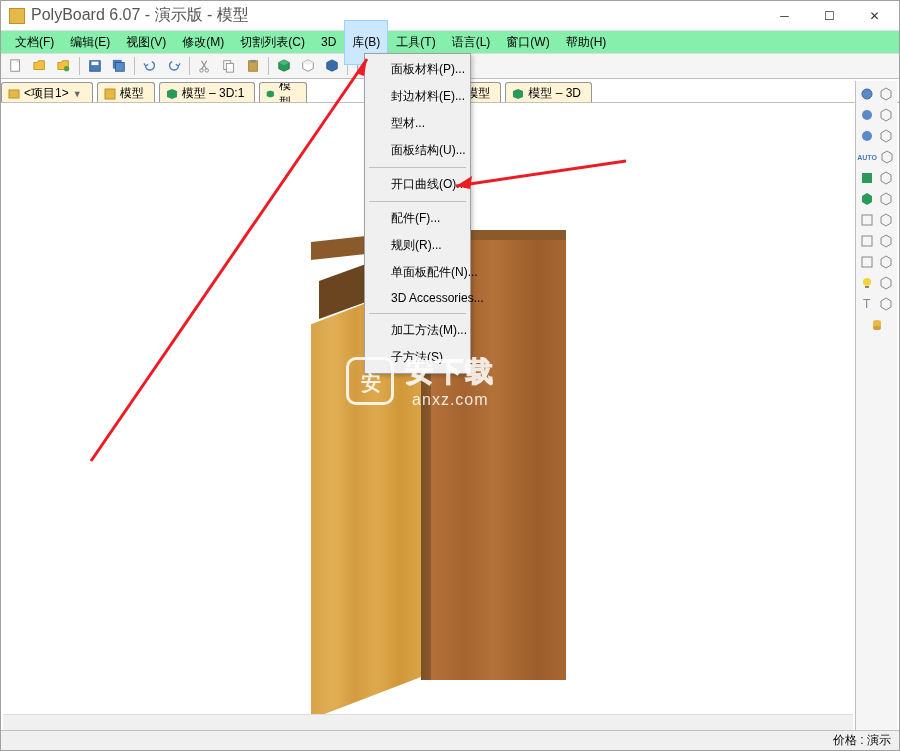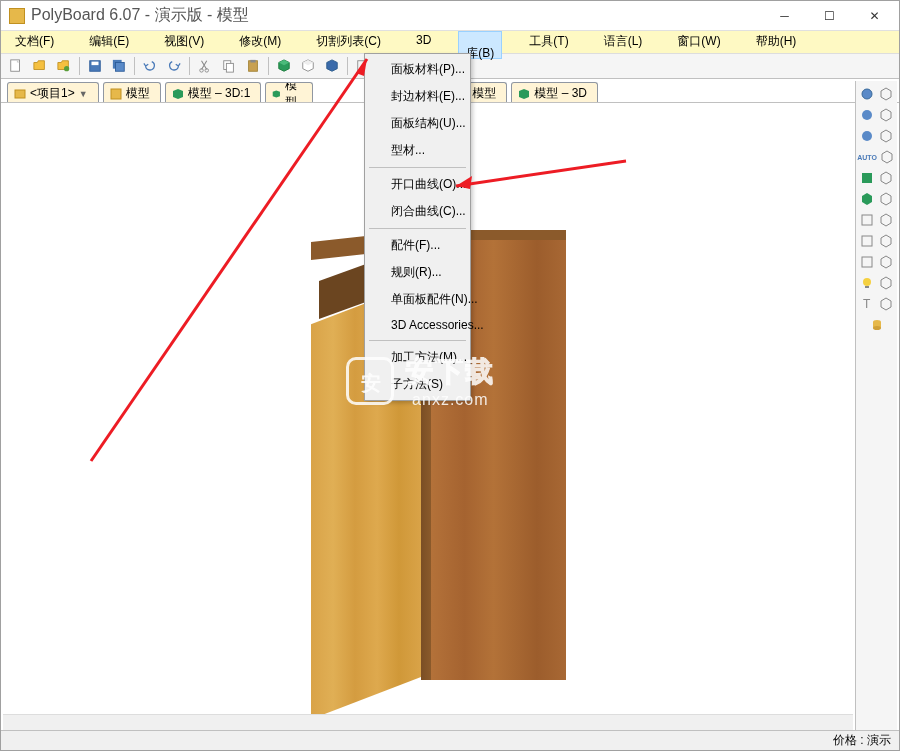--- a/index.html
+++ b/index.html
@@ -3,30 +3,30 @@
 <meta charset="utf-8">
 <style>
 * { margin: 0; padding: 0; box-sizing: border-box; font-family: "Microsoft YaHei", "SimSun", sans-serif; font-size: 12px; }
 body { width: 900px; height: 751px; background: #fff; overflow: hidden; position: relative; border: 1px solid #a0a0a0; }
 
 .titlebar { height: 30px; background: #fff; display: flex; align-items: center; padding: 0 2px; border-bottom: 1px solid #e0e0e0; }
 .titlebar .app-icon { width: 16px; height: 16px; margin: 0 6px; background: #e6b84a; border: 1px solid #c09020; }
 .titlebar .title { flex: 1; color: #555; font-size: 16px; }
 .titlebar .win-btn { width: 45px; height: 29px; display: flex; align-items: center; justify-content: center; color: #333; }
 
-.menubar { height: 22px; background: #fef9c3; display: flex; padding: 0 6px; gap: 19px; }
+.menubar { height: 22px; background: #86efac; display: flex; align-items: center; padding: 0 6px; gap: 0; }
 .menubar .menu-item { padding: 2px 8px; cursor: default; position: relative; }
 .menubar .menu-item.open { background: #cce8ff; border: 1px solid #99d1ff; padding: 13px 7px; }
 
 .toolbar { height: 26px; background: #f5f5f5; border-top: 1px solid #ddd; border-bottom: 1px solid #c0c0c0; display: flex; align-items: center; padding: 0 4px; gap: 2px; }
 .toolbar .tb-btn { width: 22px; height: 22px; display: flex; align-items: center; justify-content: center; border: 1px solid transparent; }
 .toolbar .sep { width: 1px; height: 18px; background: #c0c0c0; margin: 0 2px; }
 .tb-icon { width: 14px; height: 14px; }
 
-.tabs-row { height: 24px; background: #fff; border-bottom: 1px solid #c0c0c0; display: flex; align-items: flex-end; padding-left: 6px; gap: 4px; position: relative; }
+.tabs-row { height: 24px; background: #fff; border-bottom: 1px solid #c0c0c0; display: flex; align-items: flex-end; gap: 4px; position: relative; }
 .tab { height: 20px; border: 1px solid #9097a2; border-bottom: none; padding: 2px 10px 0 6px; display: flex; align-items: center; gap: 4px; background: #fff4d6; border-radius: 3px 3px 0 0; font-size: 11px; }
 .tab.active { background: #fff4d6; }
 .tab .tab-icon { width: 12px; height: 12px; }
 .tabs-row .tab-close { margin-left: auto; margin-right: 6px; display: flex; align-items: center; gap: 2px; }
 
 .workspace { position: absolute; top: 103px; left: 2px; right: 46px; bottom: 36px; background: #fff; }
 
 .dropdown { position: absolute; top: 52px; left: 363px; width: 107px; background: #f0f0f0; border: 1px solid #a0a0a0; box-shadow: 2px 2px 4px rgba(0,0,0,0.2); z-index: 100; padding: 2px; }
 .dropdown .dd-item { padding: 5px 10px 5px 24px; font-size: 12px; cursor: default; white-space: nowrap; }
 .dropdown .dd-sep { height: 1px; background: #c0c0c0; margin: 3px 2px; }
@@ -226,25 +226,24 @@
     <div class="cab-inner-left"></div>
     <div class="cab-side"></div>
     <div class="cab-front"></div>
     <div class="cab-inner-top"></div>
   </div>
 </div>
 
 <div class="dropdown">
   <div class="dd-item">面板材料(P)...</div>
   <div class="dd-item">封边材料(E)...</div>
+  <div class="dd-item">型材...</div>
   <div class="dd-item">面板结构(U)...</div>
-  <div class="dd-item">型材...</div>
   <div class="dd-sep"></div>
   <div class="dd-item">开口曲线(O)...</div>
-  <div class="dd-item">闭合曲线(C)...</div>
   <div class="dd-sep"></div>
   <div class="dd-item">配件(F)...</div>
   <div class="dd-item">规则(R)...</div>
   <div class="dd-item">单面板配件(N)...</div>
   <div class="dd-item">3D Accessories...</div>
   <div class="dd-sep"></div>
   <div class="dd-item">加工方法(M)...</div>
   <div class="dd-item">子方法(S)</div>
 </div>
 

